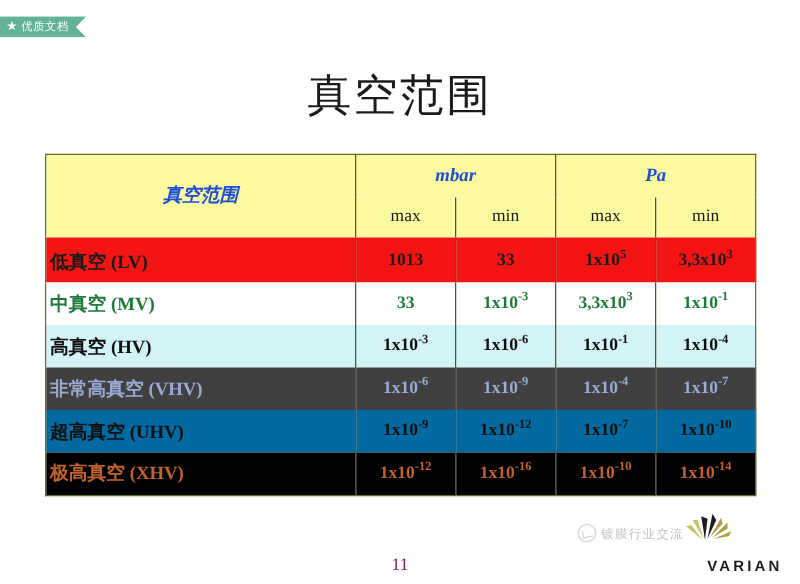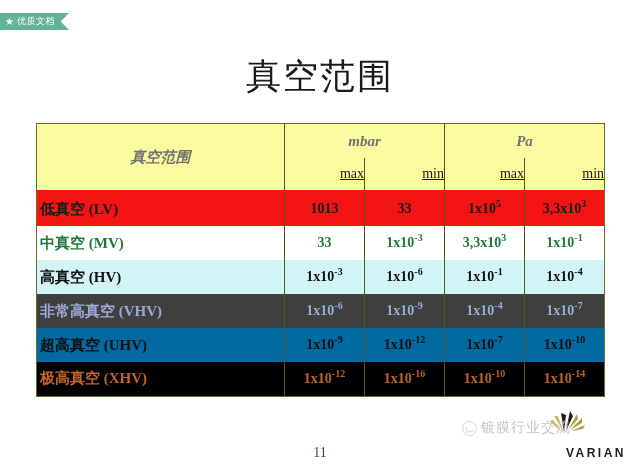--- a/index.html
+++ b/index.html
@@ -65,21 +65,21 @@
     font-family: "Liberation Serif", "DejaVu Serif", serif;
   }
   .vac-table td, .vac-table th { padding: 0; }
 
   
   .hdr-cell {
     background: #fcfaa0;
     border-left: 1px solid #555522;
     text-align: center;
     vertical-align: middle;
-    color: #737373;
+    color: #1d4ed8;
     margin-top: 40px;
   }
   .hdr-cell.first { border-left: none; }
 
   .hdr-label {
     font-style: italic;
     font-weight: bold;
     font-size: 15px;
     height: 66px;
     line-height: 66px;
@@ -89,25 +89,24 @@
     font-weight: bold;
     font-size: 15px;
     height: 34px;
     line-height: 34px;
     border-bottom: none;
   }
   .hdr-sub {
     font-size: 14px;
     height: 32px;
     line-height: 32px;
-    text-align: right;
+    text-align: center;
     background: #fcfaa0;
     border-left: 1px solid #555522;
     color: #1a1a1a;
-    text-decoration: underline;
   }
 
   
   .vac-table tr.data td {
     height: 34px;
     text-align: center;
     vertical-align: middle;
     font-weight: bold;
     font-size: 14px;
     border-left: 1px solid #555522;
@@ -167,21 +166,21 @@
     font-size: 12px;
     letter-spacing: 2.5px;
     color: #1d1d1d;
   }
   .watermark {
     position: absolute;
     left: 0;
     top: 12px;
     width: 170px;
     font-family: "Liberation Sans", "DejaVu Sans", sans-serif;
-    font-size: 14px;
+    font-size: 10px;
     color: #b9b9b9;
     letter-spacing: 1px;
     display: flex;
     align-items: center;
     gap: 4px;
     opacity: .85;
   }
   .wm-circle {
     width: 15px; height: 15px;
     border: 1.5px solid #cfcfcf;

